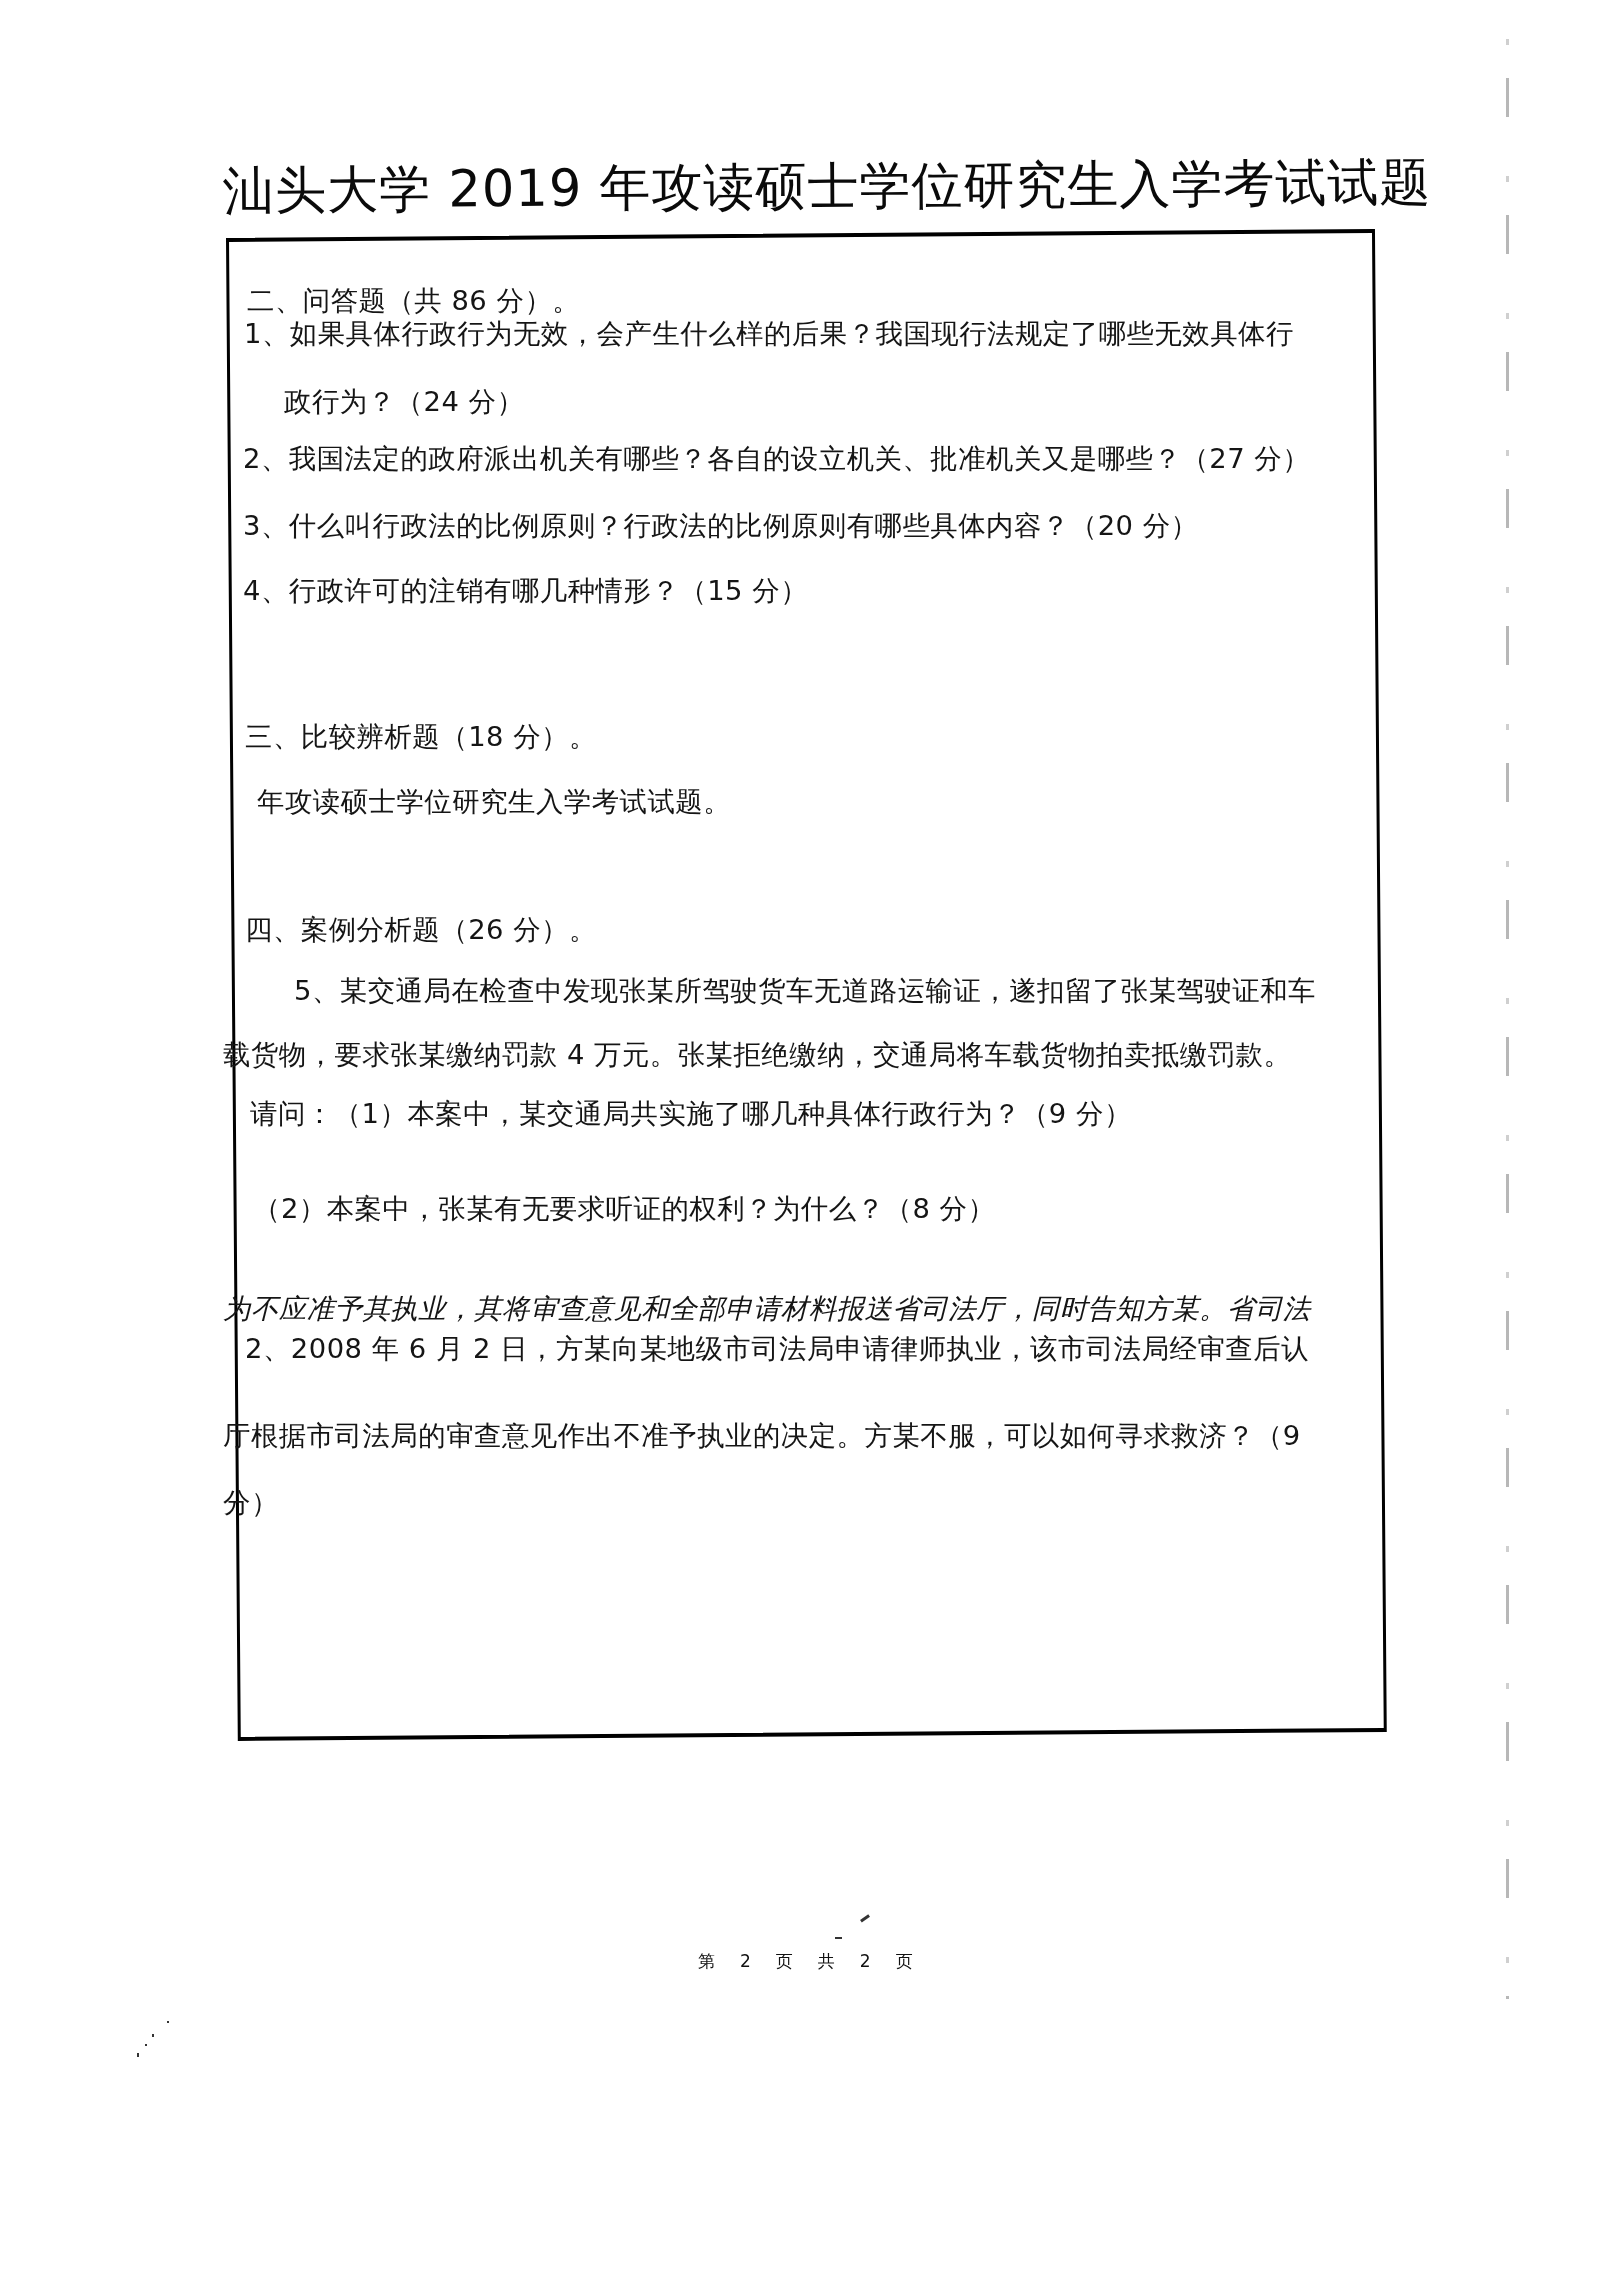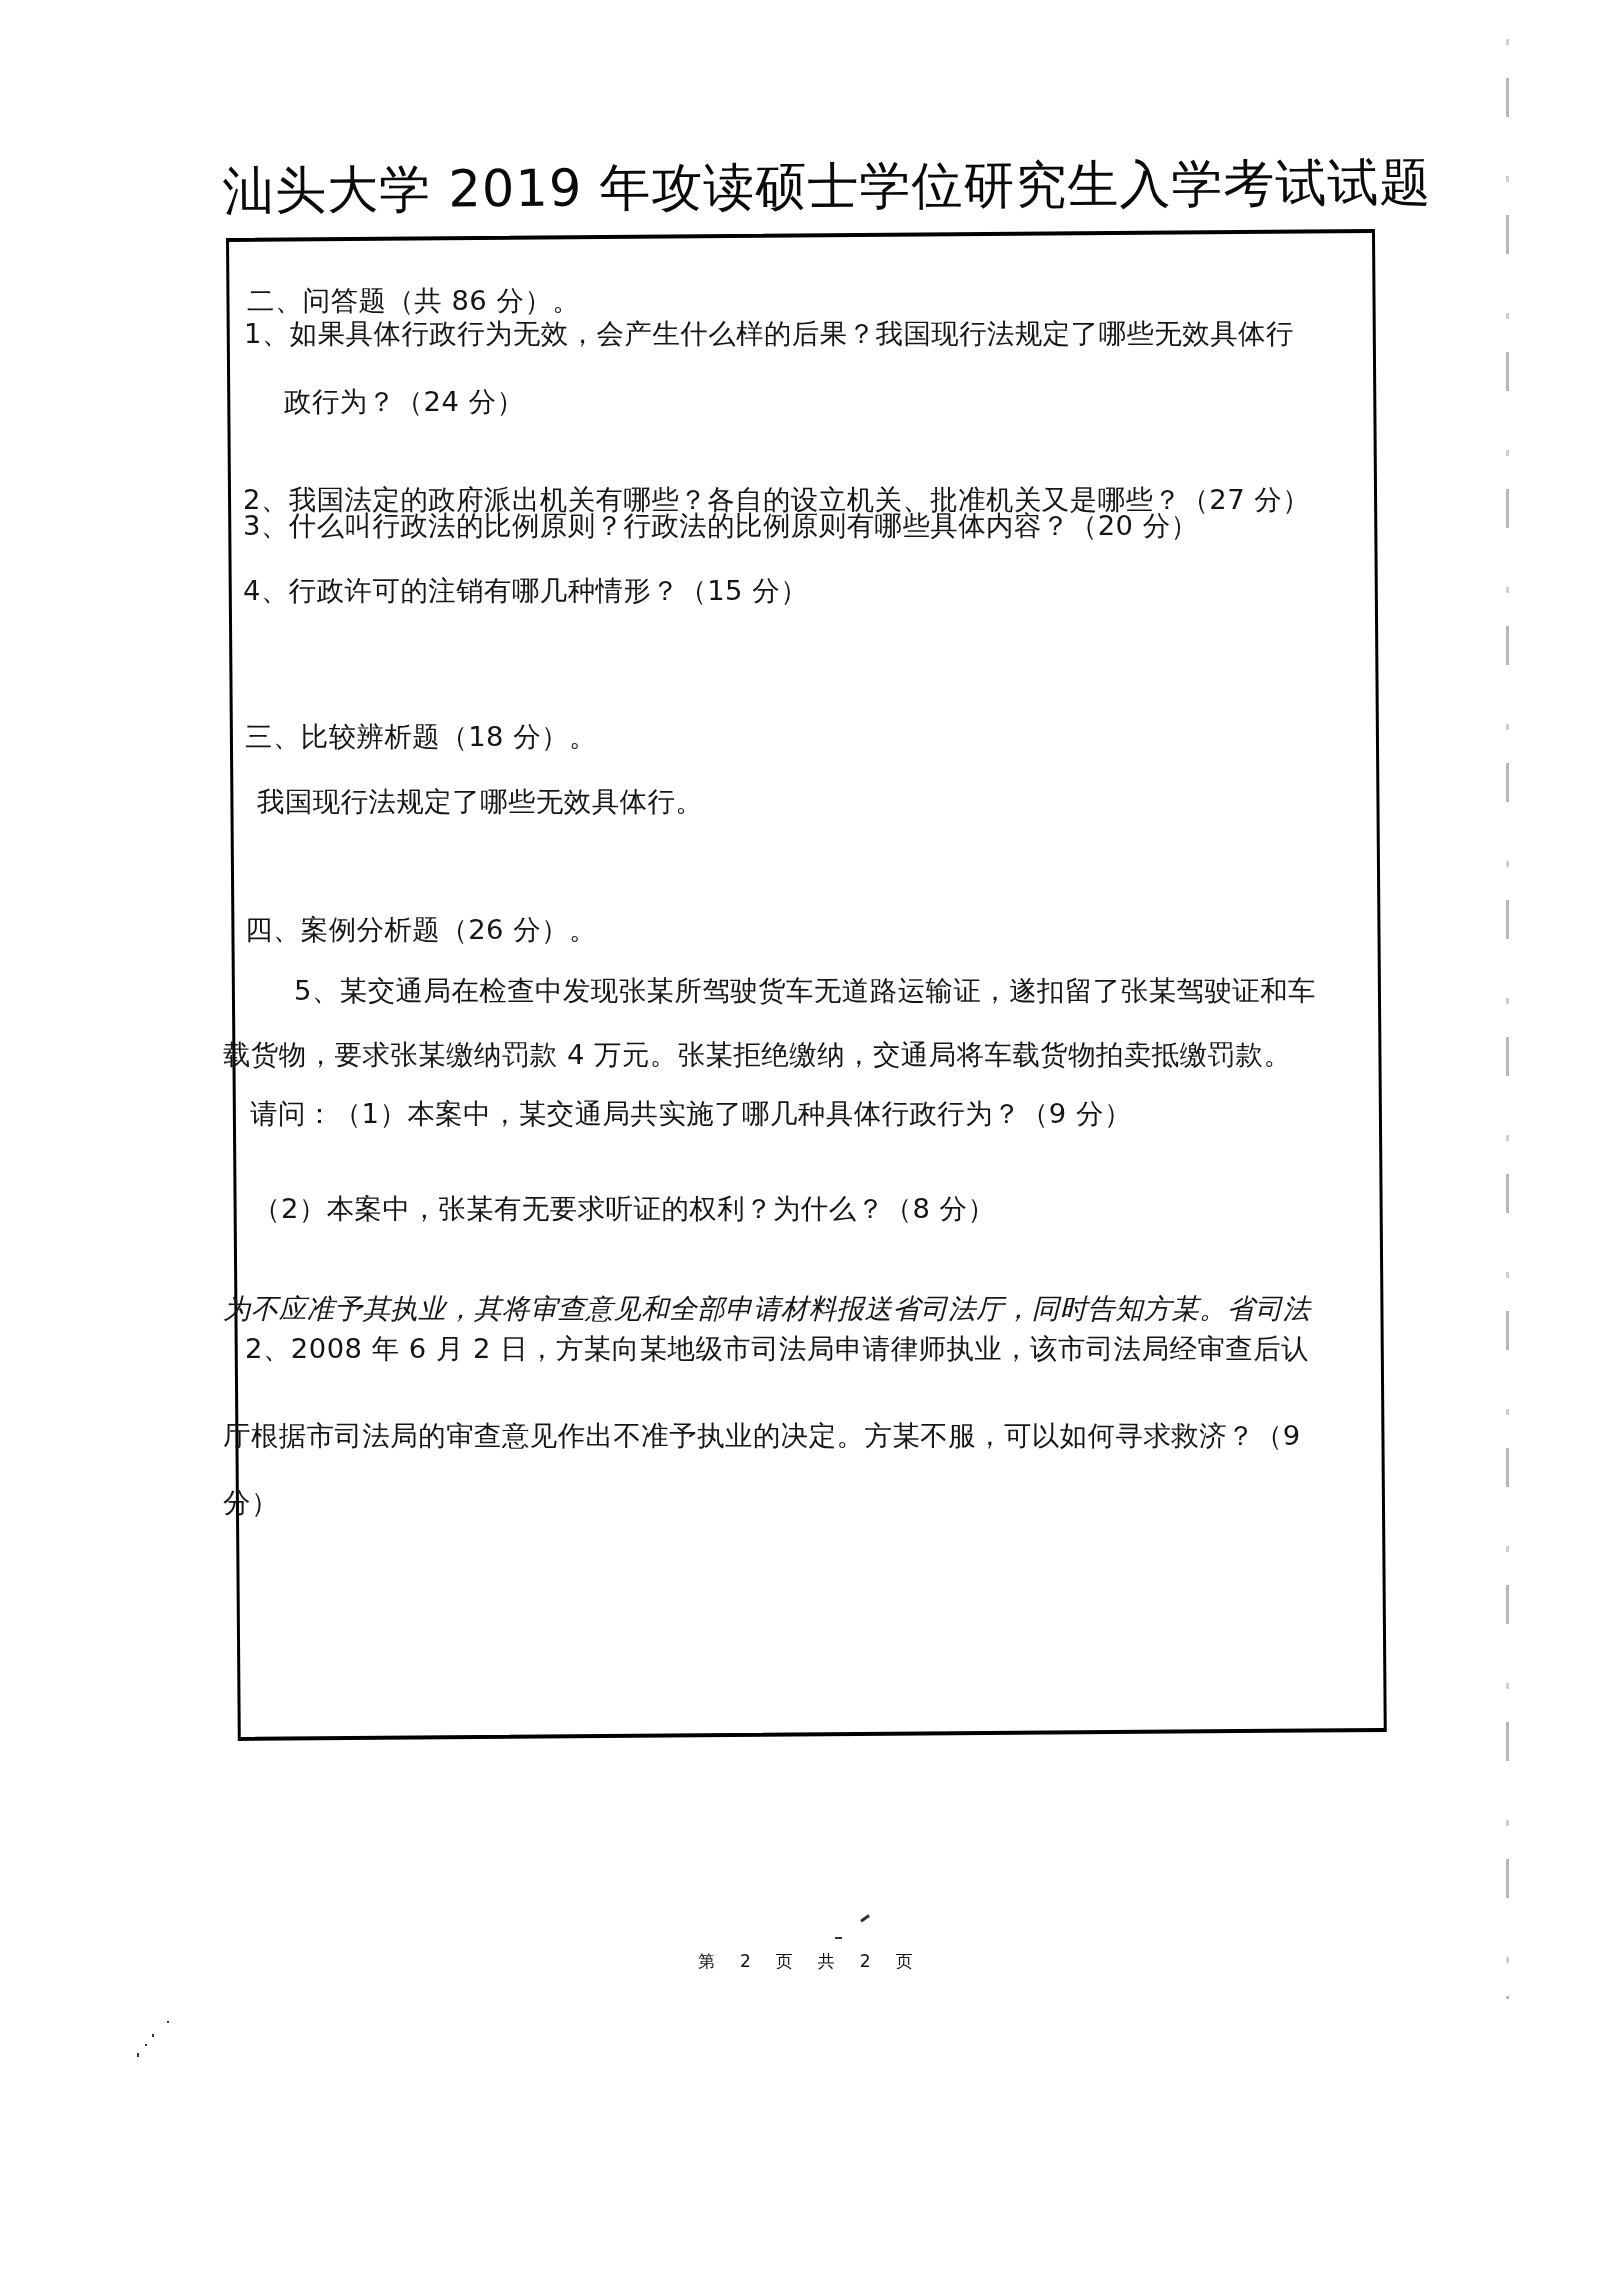--- a/index.html
+++ b/index.html
@@ -38,26 +38,26 @@
 </head>
 <body>
 
 <div class="title">汕头大学 2019 年攻读硕士学位研究生入学考试试题</div>
 
 <div class="box"></div>
 
 <div class="line" style="left:247px; top:272px;margin-top:11px;">二、问答题（共 86 分）。</div>
 <div class="line" style="left:244px; top:316px;">1、如果具体行政行为无效，会产生什么样的后果？我国现行法规定了哪些无效具体行</div>
 <div class="line" style="left:284px; top:384px;">政行为？（24 分）</div>
-<div class="line" style="left:243px; top:441px;margin-top:41px;">2、我国法定的政府派出机关有哪些？各自的设立机关、批准机关又是哪些？（27 分）</div>
+<div class="line" style="left:243px; top:441px;">2、我国法定的政府派出机关有哪些？各自的设立机关、批准机关又是哪些？（27 分）</div>
 <div class="line" style="left:243px; top:508px;">3、什么叫行政法的比例原则？行政法的比例原则有哪些具体内容？（20 分）</div>
 <div class="line" style="left:243px; top:573px;">4、行政许可的注销有哪几种情形？（15 分）</div>
 
 <div class="line" style="left:245px; top:719px;">三、比较辨析题（18 分）。</div>
-<div class="line" style="left:257px; top:784px;">我国现行法规定了哪些无效具体行。</div>
+<div class="line" style="left:257px; top:784px;">年攻读硕士学位研究生入学考试试题。</div>
 
 <div class="line" style="left:245px; top:912px;">四、案例分析题（26 分）。</div>
 <div class="line" style="left:294px; top:973px;">5、某交通局在检查中发现张某所驾驶货车无道路运输证，遂扣留了张某驾驶证和车</div>
 <div class="line" style="left:223px; top:1037px;">载货物，要求张某缴纳罚款 4 万元。张某拒绝缴纳，交通局将车载货物拍卖抵缴罚款。</div>
 <div class="line" style="left:250px; top:1096px;">请问：（1）本案中，某交通局共实施了哪几种具体行政行为？（9 分）</div>
 <div class="line" style="left:253px; top:1191px;">（2）本案中，张某有无要求听证的权利？为什么？（8 分）</div>
 <div class="line" style="left:245px; top:1287px;margin-top:44px;">2、2008 年 6 月 2 日，方某向某地级市司法局申请律师执业，该市司法局经审查后认</div>
 <div class="line" style="left:223px; top:1291px;font-style:italic;">为不应准予其执业，其将审查意见和全部申请材料报送省司法厅，同时告知方某。省司法</div>
 <div class="line" style="left:223px; top:1418px;">厅根据市司法局的审查意见作出不准予执业的决定。方某不服，可以如何寻求救济？（9</div>
 <div class="line" style="left:223px; top:1485px;">分）</div>

